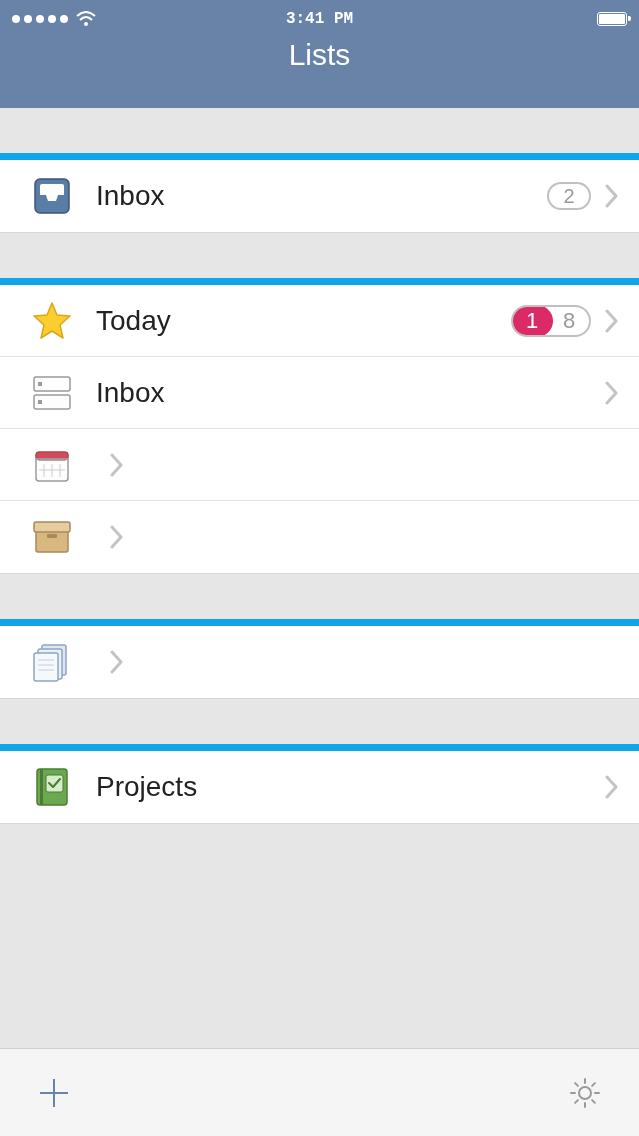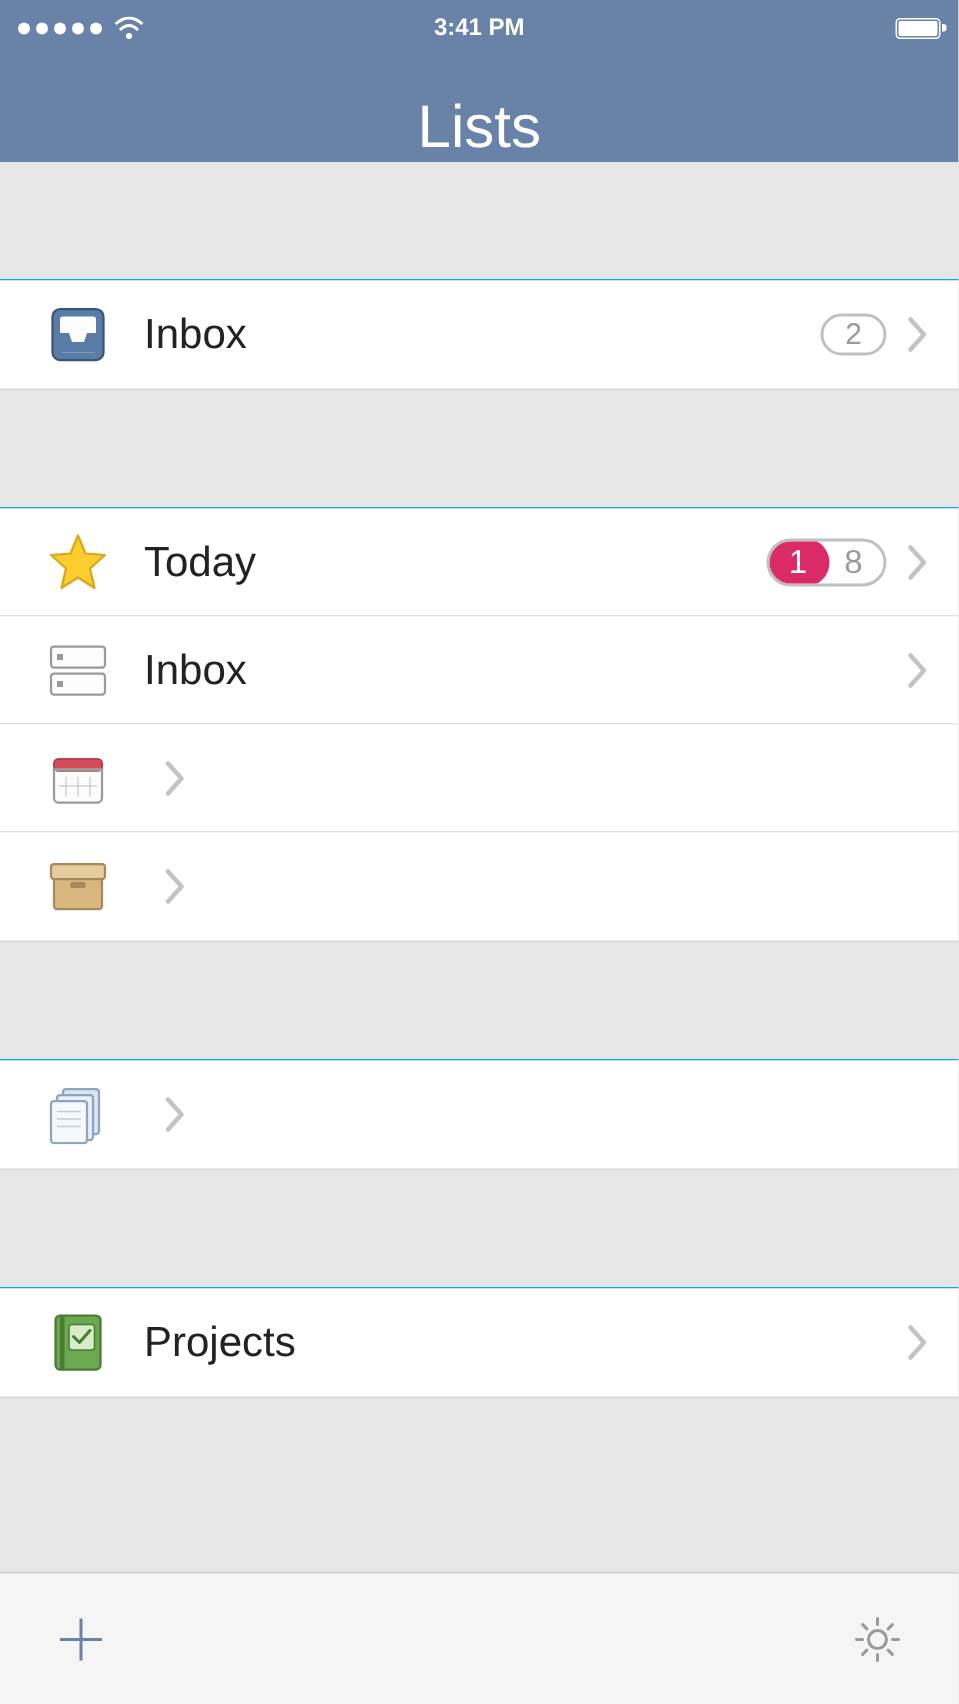--- a/index.html
+++ b/index.html
@@ -43,20 +43,21 @@
     }
     .wifi-svg {
       width: 20px;
       height: 16px;
     }
     .status-time {
       font-weight: 600;
       position: absolute;
       left: 50%;
       transform: translateX(-50%);
+      font-family: Liberation Mono, monospace;
     }
     .status-right {
       display: flex;
       align-items: center;
     }
     .battery {
       width: 30px;
       height: 14px;
       border: 1.5px solid #fff;
       border-radius: 3px;
@@ -78,24 +79,24 @@
       top: 1px;
       bottom: 1px;
       right: 1px;
       background: #fff;
       border-radius: 1px;
     }
     .nav-bar {
       height: 70px;
       background: #6882a8;
       display: flex;
-      align-items: flex-end;
+      align-items: flex-start;
       justify-content: center;
       color: #fff;
-      font-size: 40px;
+      font-size: 30px;
       font-weight: 500;
     }
     .content {
       background: #e6e6e6;
     }
     .section-gap {
       height: 45px;
     }
     .list-item {
       height: 72px;
@@ -193,22 +194,21 @@
     }
     .toolbar-btn {
       width: 44px;
       height: 44px;
       display: flex;
       align-items: center;
       justify-content: center;
       cursor: pointer;
     }
     .section-top-border {
-      border-top: 1px solid #0ea5e9;
-      margin-top: 33px;
+      border-top: 7px solid #0ea5e9;
     }
     .section-bottom-border {
       border-bottom: 1px solid #d8d8d8;
     }
   </style>
 </head>
 <body>
 
 <div class="status-bar">
   <div class="status-left">

